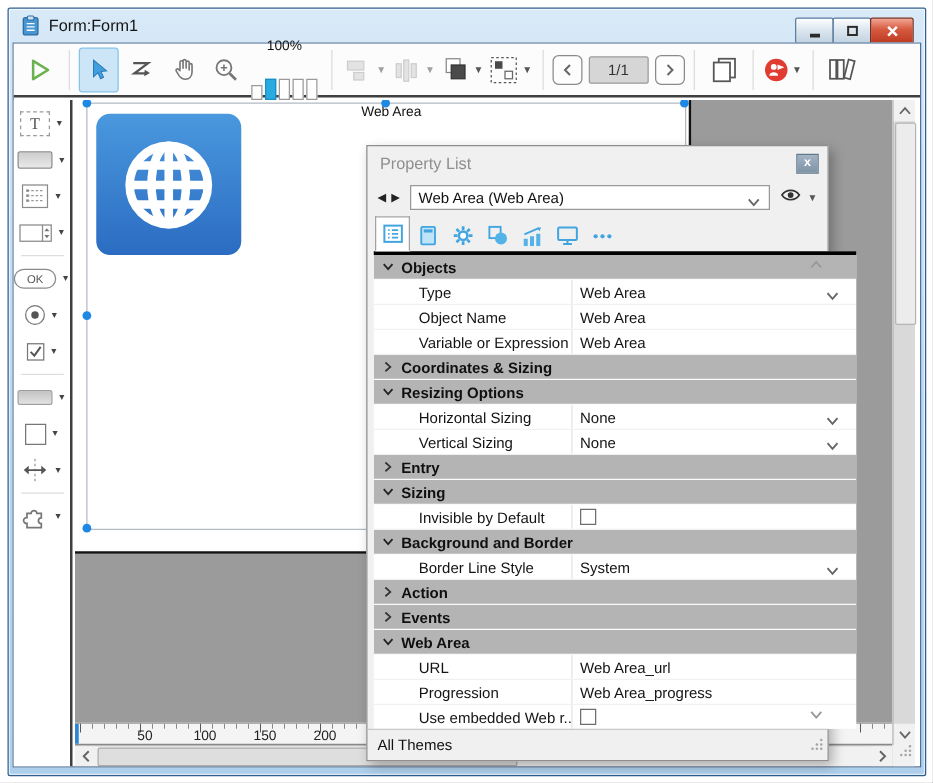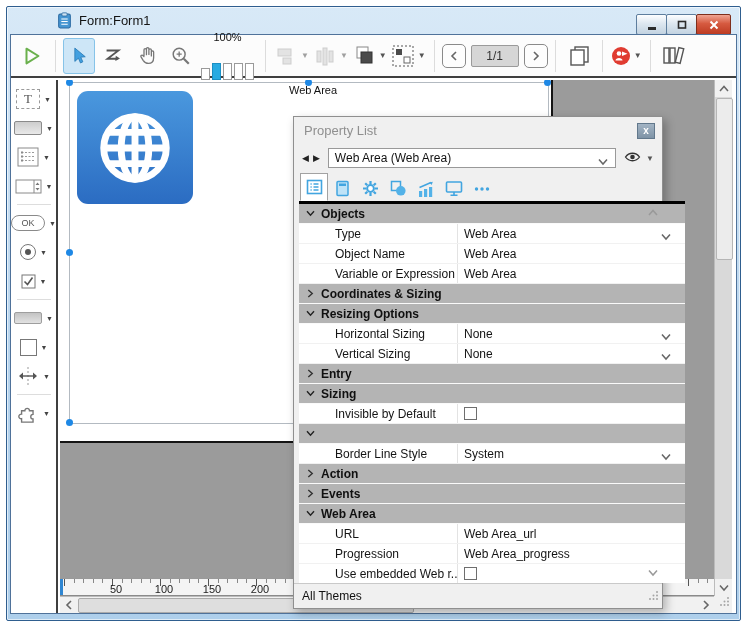--- a/index.html
+++ b/index.html
@@ -3,21 +3,21 @@
 <meta charset="utf-8">
 <style>
   html,body{margin:0;padding:0;background:#fff;}
   .stage{position:relative;width:746px;height:626px;background:#fff;overflow:hidden;
          font-family:"Liberation Sans",sans-serif;}
   
   .win{position:absolute;left:6px;top:6px;width:733px;height:613px;
        background:linear-gradient(#d8e9f7,#b6d4ee 60%,#aecfeb);
        border:1px solid #2f5e8f;border-radius:2px;
        box-shadow:inset 0 0 0 1px rgba(255,255,255,.6);}
-  .titlebar{position:absolute;left:0;top:0;right:0;height:27px;display:flex;align-items:center;padding-left:9px;margin-left:40px;}
+  .titlebar{position:absolute;left:0;top:0;right:0;height:27px;display:flex;align-items:center;padding-left:9px;}
   .title-icon{width:17px;height:17px;margin-right:6px;flex:0 0 auto;}
   .title-text{font-size:13px;color:#141414;}
   .win-controls{position:absolute;top:7px;right:9px;display:flex;}
   .win-btn{width:29px;height:19px;border:1px solid #5e7e9e;margin-left:-1px;
            background:linear-gradient(#fdfeff,#dde7f0 45%,#c3d3e1);
            display:flex;align-items:center;justify-content:center;border-radius:2px;}
   .win-btn.close{width:33px;background:linear-gradient(#f0a593,#d65a40 45%,#bd3b22);border-color:#7e2e1c;}
   .content{position:absolute;left:3px;right:3px;top:27px;bottom:6px;border:1px solid #4f729a;background:#fff;}
   
   .toolbar{position:absolute;left:0;top:0;right:0;height:43px;background:#fcfcfc;
@@ -615,20 +615,21 @@
     <span class="pvalue">
               <span class="cb"></span>
             </span>
           </div>
           <div class="row section">
       <span style="display:inline-flex;width:10px;justify-content:center">
               <svg width="9" height="7" viewBox="0 0 10 8">
                 <path d="M1 1.5 L5 6 L9 1.5" fill="none" stroke="#222" stroke-width="1.6"></path>
               </svg>
             </span>
+      <span>Background and Border</span>
           </div>
           <div class="row prop">
     <span class="plabel">Border Line Style</span>
     <span class="pvalue">
               <span>System</span>
               <span class="row-chev"><svg width="10" height="8" viewBox="0 0 10 8">
                   <path d="M1 1.5 L5 6 L9 1.5" fill="none" stroke="#666" stroke-width="1.5"></path>
                 </svg></span>
             </span>
           </div>

